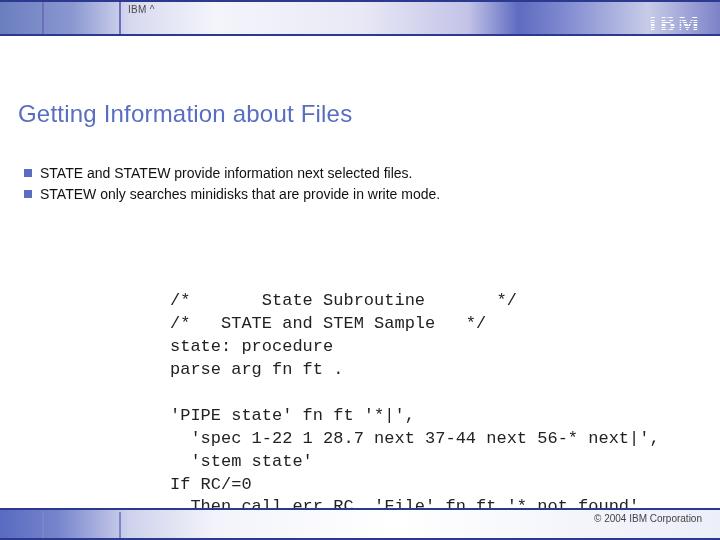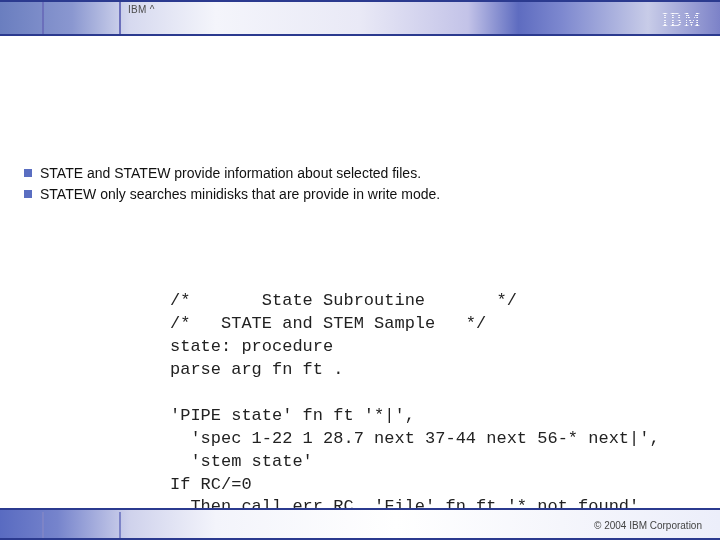--- a/index.html
+++ b/index.html
@@ -59,22 +59,22 @@
     color: #4b4b4b;
     letter-spacing: 0.3px;
   }
   .header-logo {
     position: absolute;
     right: 18px;
     top: 10px;
   }
   .ibm-logo {
     font-family: "Times New Roman", serif;
-    font-weight: normal;
-    font-size: 18px;
+    font-weight: bold;
+    font-size: 24px;
     letter-spacing: 2px;
     color: #ffffff;
     position: relative;
   }
   .ibm-stripes {
     display: inline-block;
     background: repeating-linear-gradient(
       to bottom,
       currentColor 0px, currentColor 1.2px,
       transparent 1.2px, transparent 2.4px
@@ -146,21 +146,21 @@
   }
   .footer-line-bottom {
     position: absolute;
     left: 0; right: 0; bottom: 0;
     height: 2px;
     background: #2b3a8f;
   }
   .footer-text {
     position: absolute;
     right: 18px;
-    bottom: 9px;
+    bottom: 16px;
     font-size: 10px;
     color: #444;
     margin-top: 22px;
   }
   .vs-f { left: 42px; bottom: 2px; height: 26px; position: absolute; width: 2px; background:#7d84c7;}
   .vs-f2 { left: 119px; bottom: 2px; height: 26px; position: absolute; width: 2px; background:#7d84c7;}
 </style>
 </head>
 <body>
 
@@ -169,25 +169,26 @@
   <div class="header-band"></div>
   <div class="header-line top"></div>
   <div class="header-line bottom"></div>
   <div class="vstripe-short vs-h"></div>
   <div class="vstripe-short vs-h2"></div>
   <div class="header-text">IBM ^</div>
   <div class="header-logo">
     <span class="ibm-logo ibm-stripes">IBM</span>
   </div>
 
+  <div class="title">Getting Information about Files</div>
 
   <div class="bullets">
     <div class="bullet">
       <div class="bullet-mark"></div>
-      <div class="bullet-text">STATE and STATEW provide information about selected files.</div>
+      <div class="bullet-text">STATE and STATEW provide information next selected files.</div>
     </div>
     <div class="bullet">
       <div class="bullet-mark"></div>
       <div class="bullet-text">STATEW only searches minidisks that are provide in write mode.</div>
     </div>
   </div>
 
   <div class="code-block">/*       State Subroutine       */
 /*   STATE and STEM Sample   */
 state: procedure

